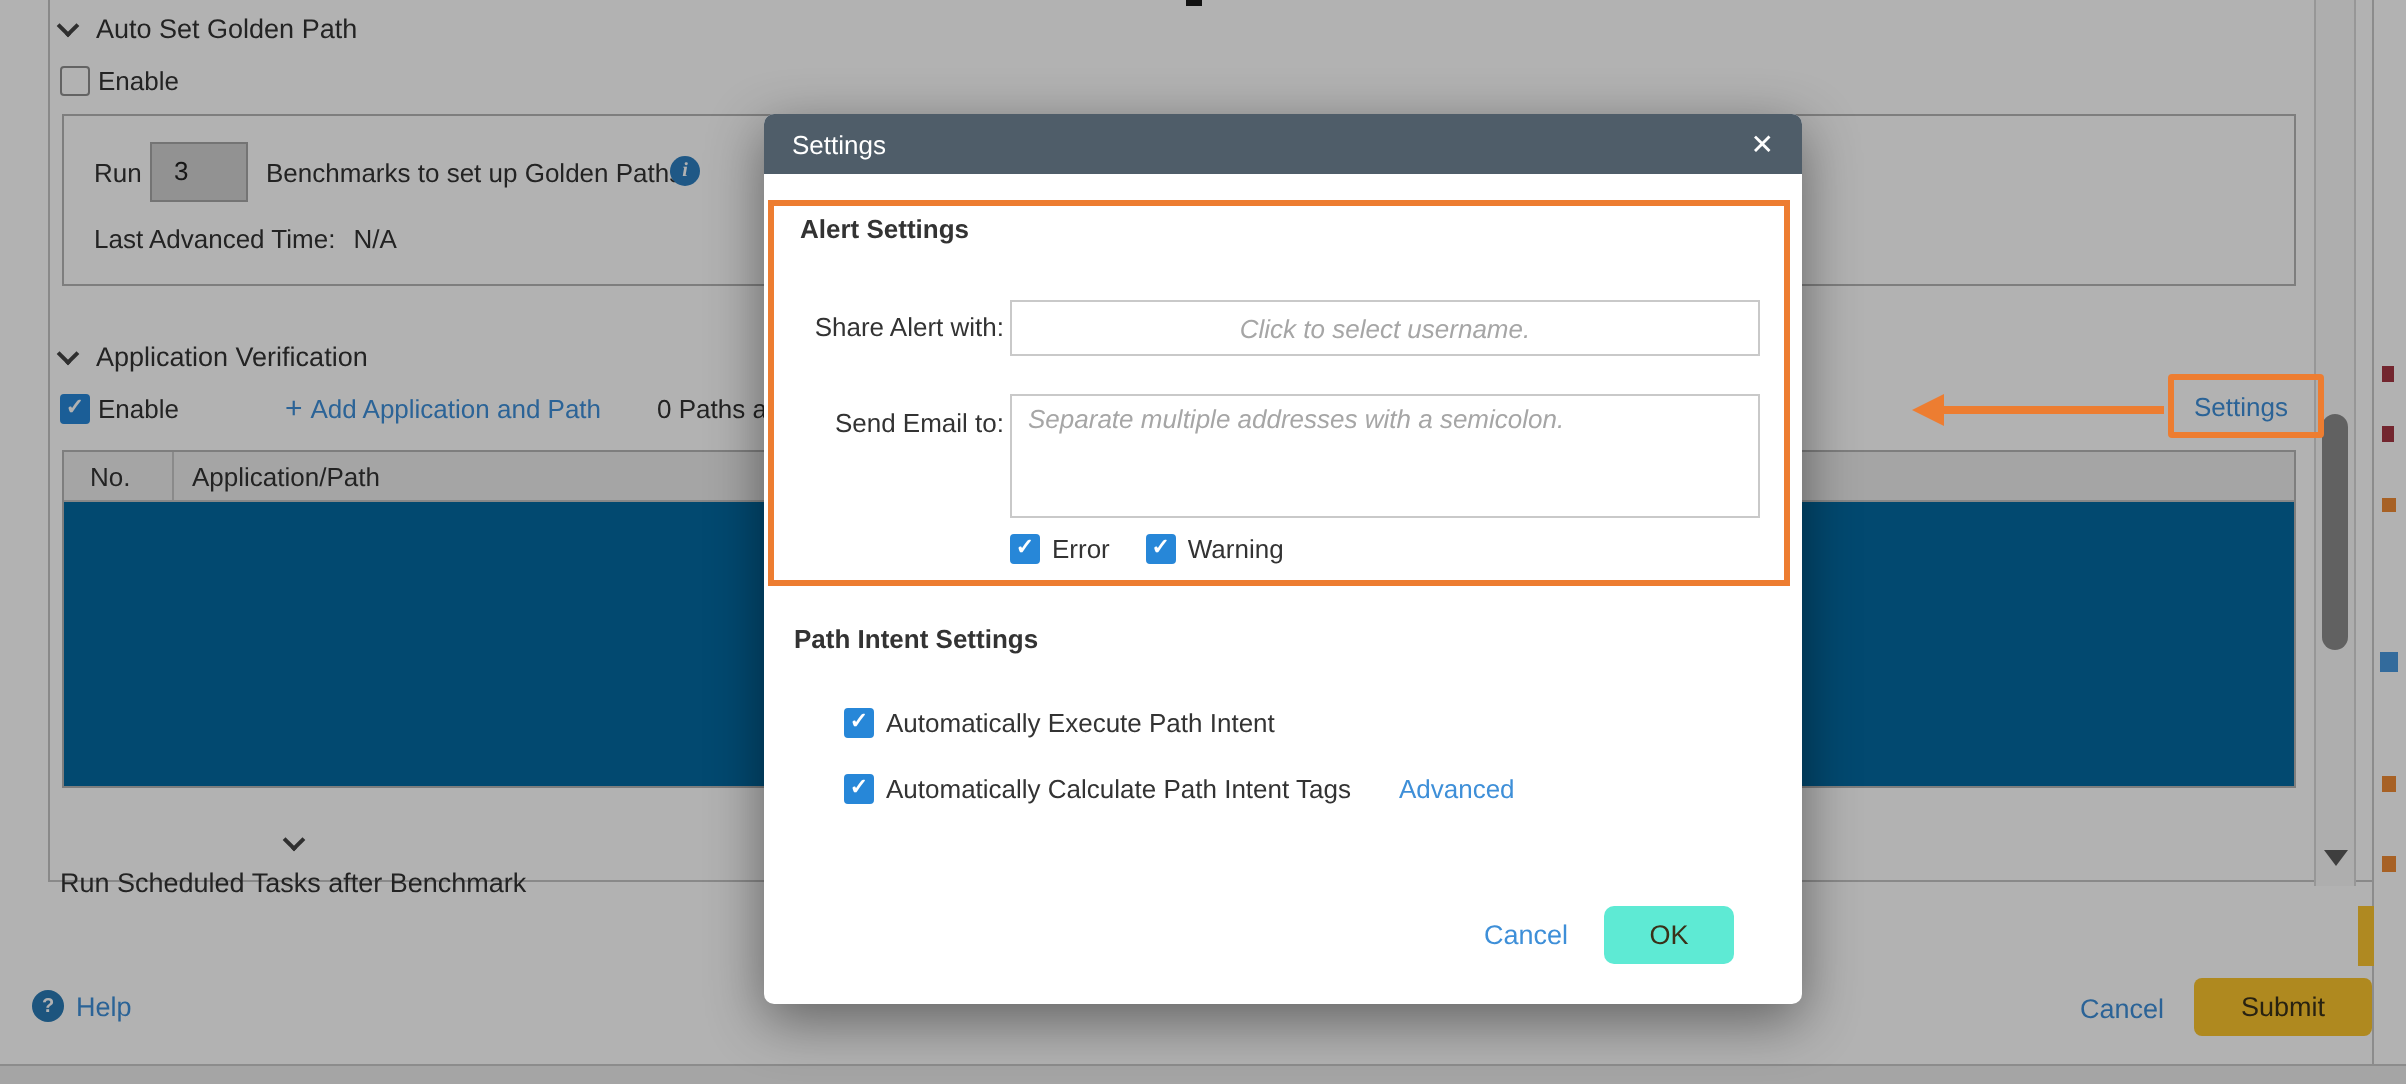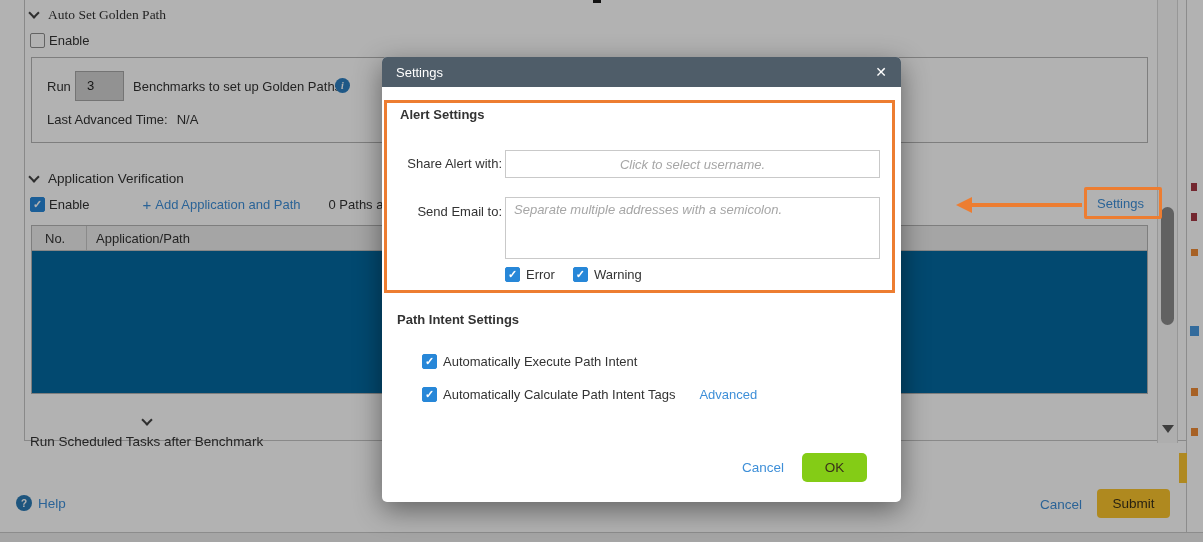--- a/index.html
+++ b/index.html
@@ -32,21 +32,21 @@
   .av-th2 { padding-left:9px; }
   .scroll-track { position:absolute; left:1157px; top:0; width:21px; height:443px; background:#fafafa;
                   border-left:1px solid #d9d9d9; border-right:1px solid #d9d9d9; }
   .scroll-thumb { position:absolute; left:3px; top:207px; width:13px; height:118px;
                   background:#8c8c8c; border-radius:7px; }
   .scroll-arrow { position:absolute; left:4px; top:425px; width:0; height:0;
                   border-left:6px solid transparent; border-right:6px solid transparent;
                   border-top:8px solid #5a5a5a; }
   .footer-band { position:absolute; left:0; top:532px; width:1203px; height:10px;
                  background:#ededed; border-top:1px solid #c9c9c9; }
-  .submit-btn { position:absolute; left:1097px; top:489px; width:73px; height:29px;
+  .submit-btn { position:absolute; left:1097px; top:489px; width:89px; height:29px;
                 background:#fbc42d; border-radius:4px; color:#3a3119; font-size:13.5px;
                 display:flex; align-items:center; justify-content:center; cursor:pointer; }
   .frag { position:absolute; }
 
   
   .overlay { position:absolute; inset:0; background:rgba(0,0,0,0.30); z-index:5; }
 
   
   .settings-hl { position:absolute; left:1084px; top:187px; width:78px; height:32px;
                  border:3px solid #ed7d31; border-radius:2px; z-index:6; }
@@ -68,35 +68,35 @@
   .m-heading { position:absolute; font-weight:bold; font-size:13px; color:#333; }
   .m-label { position:absolute; width:112px; text-align:right; color:#333; }
   .m-input { position:absolute; left:123px; width:375px; border:1px solid #c9c9c9; background:#fff;
              font-family:"Liberation Sans", sans-serif; font-size:13px; color:#333; padding:4px 8px;
              outline:none; }
   .m-input::placeholder { color:#a6a6a6; font-style:italic; }
   textarea.m-input { resize:none; }
   .cb-row { position:absolute; display:flex; align-items:center; gap:18px; }
   .cb-item { display:flex; align-items:center; gap:6px; }
   .modal-footer { position:absolute; top:396px; right:34px; display:flex; align-items:center; gap:18px; }
-  .ok-btn { width:65px; height:29px; background:#84cc16; border-radius:5px; color:#3a3119;
+  .ok-btn { width:65px; height:29px; background:#5eead4; border-radius:5px; color:#3a3119;
             font-size:13.5px; display:flex; align-items:center; justify-content:center; cursor:pointer; }
   .plus { color:#3e8fd8; font-size:15px; margin-right:4px; }
 </style>
 </head>
 <body>
 
 <div class="stage">
 
   <div class="abs frag" style="left:593px; top:0; width:8px; height:3px; background:#1a1a1a;"></div>
   <div class="line" style="left:24px; top:0; width:1px; height:441px;"></div>
   <div class="line" style="left:24px; top:440px; width:1162px; height:1px;"></div>
   <div class="line" style="left:1186px; top:0; width:1px; height:542px; background:#c9c9c9;"></div>
 
-  <div class="sec-title" style="left:30px; top:7px;font-family:Liberation Serif, serif;">
+  <div class="sec-title" style="left:30px; top:7px;">
     <span class="chev"></span>
     <span>Auto Set Golden Path</span>
   </div>
   <div class="abs" style="left:30px; top:33px; display:flex; align-items:center; gap:4px;">
     <span class="cb"></span>
     <span>Enable</span>
   </div>
 
   <div class="run-box">
     <span class="abs" style="left:15px; top:21px;">Run</span>

